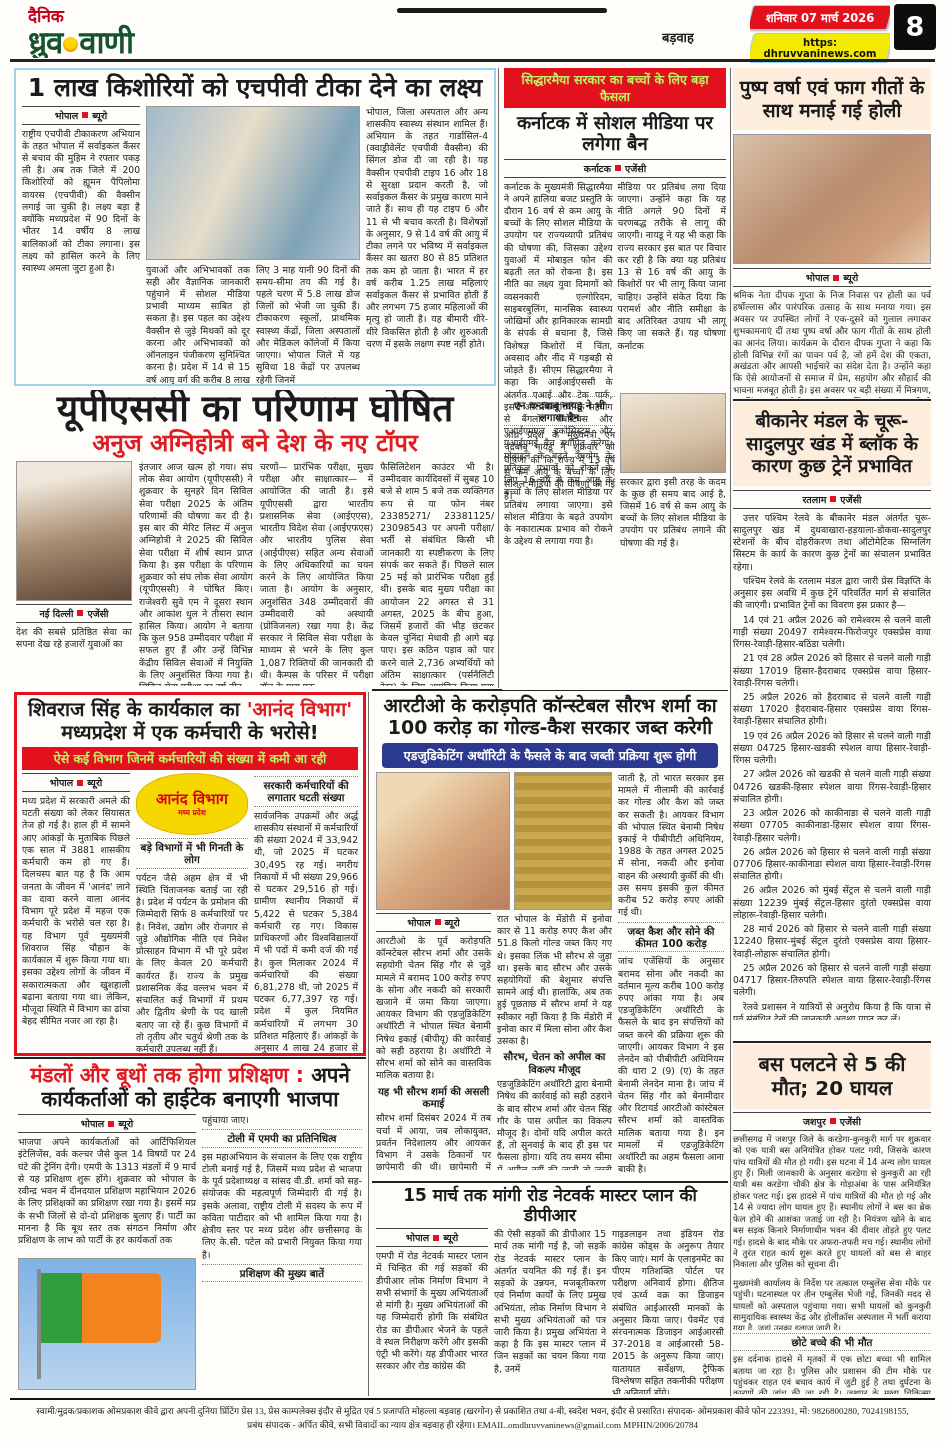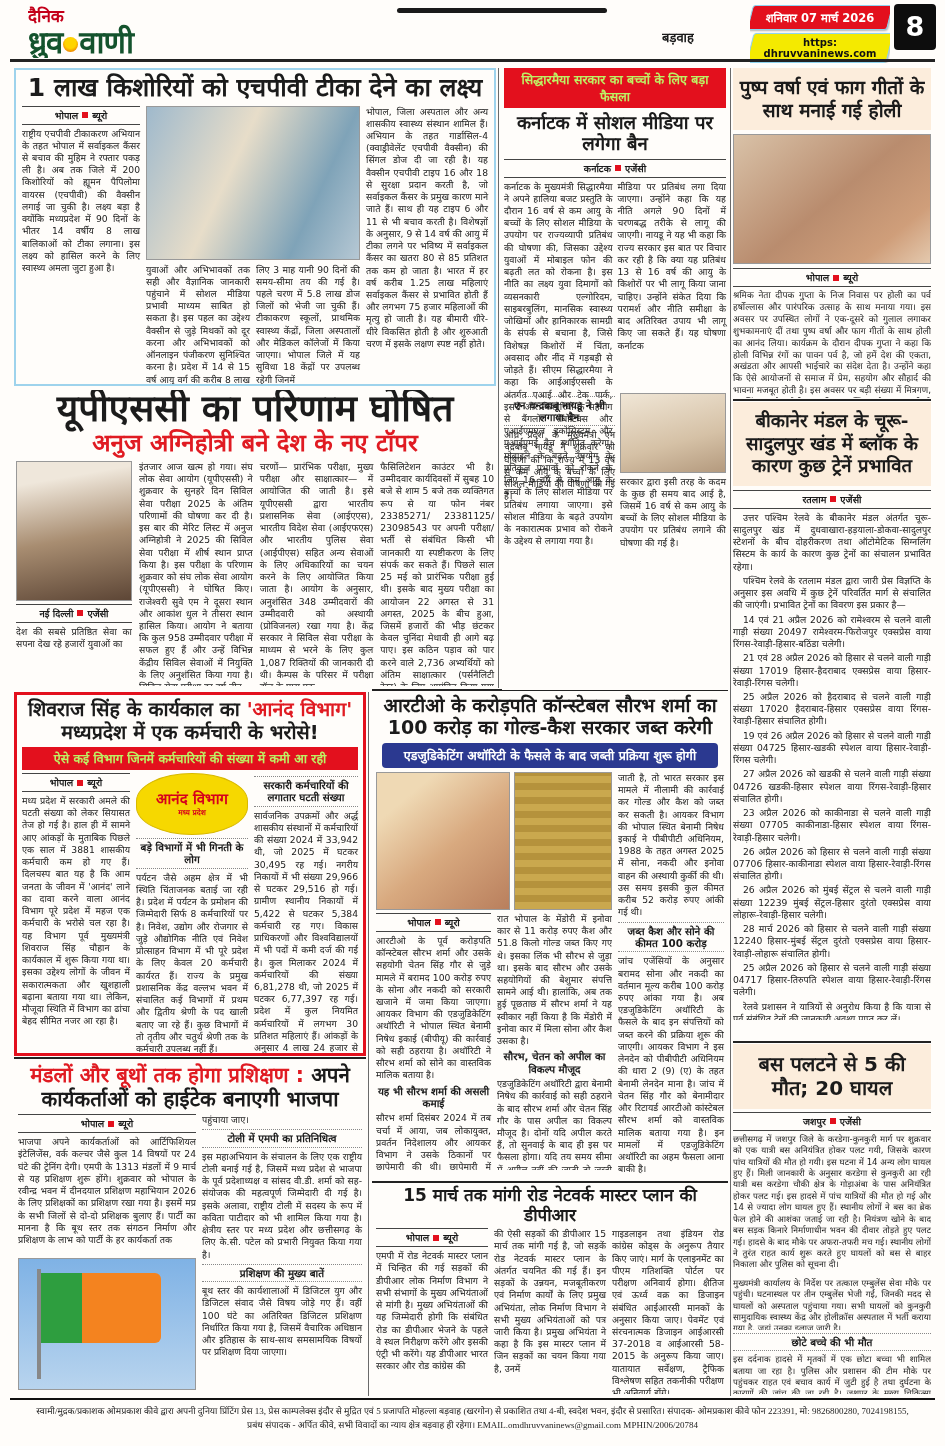--- a/index.html
+++ b/index.html
@@ -249,21 +249,20 @@
         <div class="ph" style="flex:1;margin-top:4px;background:linear-gradient(#7fb2e5,#b8d4ee);position:relative;">
           <div style="position:absolute;left:18px;top:10px;width:4px;height:110px;background:#888;"></div>
           <div style="position:absolute;left:22px;top:14px;width:120px;height:70px;background:linear-gradient(90deg,#2e9e3f 0 34%,#f4831f 34% 100%);border-radius:0 6px 6px 0;"></div>
         </div>
       </div>
       <div style="flex:1;">
         <p class="col">पहुंचाया जाए।</p>
         <div class="sub dotted">टोली में एमपी का प्रतिनिधित्व</div>
         <p class="col">इस महाअभियान के संचालन के लिए एक राष्ट्रीय टोली बनाई गई है, जिसमें मध्य प्रदेश से भाजपा के पूर्व प्रदेशाध्यक्ष व सांसद वी.डी. शर्मा को सह-संयोजक की महत्वपूर्ण जिम्मेदारी दी गई है। इसके अलावा, राष्ट्रीय टोली में सदस्य के रूप में कविता पाटीदार को भी शामिल किया गया है। क्षेत्रीय स्तर पर मध्य प्रदेश और छत्तीसगढ़ के लिए के.सी. पटेल को प्रभारी नियुक्त किया गया है।</p>
         <div class="sub dotted">प्रशिक्षण की मुख्य बातें</div>
-        <p class="col">बूथ स्तर की कार्यशालाओं में डिजिटल युग और डिजिटल संवाद जैसे विषय जोड़े गए हैं। वहीं 100 घंटे का अतिरिक्त डिजिटल प्रशिक्षण निर्धारित किया गया है, जिसमें वैचारिक अधिष्ठान और इतिहास के साथ-साथ समसामयिक विषयों पर प्रशिक्षण दिया जाएगा।</p>
       </div>
     </div>
   </div>
 
   <div class="article" style="left:372px;top:1184px;width:356px;height:210px;padding:2px 4px;">
     <div style="font-size:17px;font-weight:800;text-align:center;line-height:1.15;margin-bottom:3px;">15 मार्च तक मांगी रोड नेटवर्क मास्टर प्लान की डीपीआर</div>
     <div style="display:flex;gap:6px;height:172px;">
       <div style="flex:1;">
         <div class="byline">
             <span>भोपाल</span>

